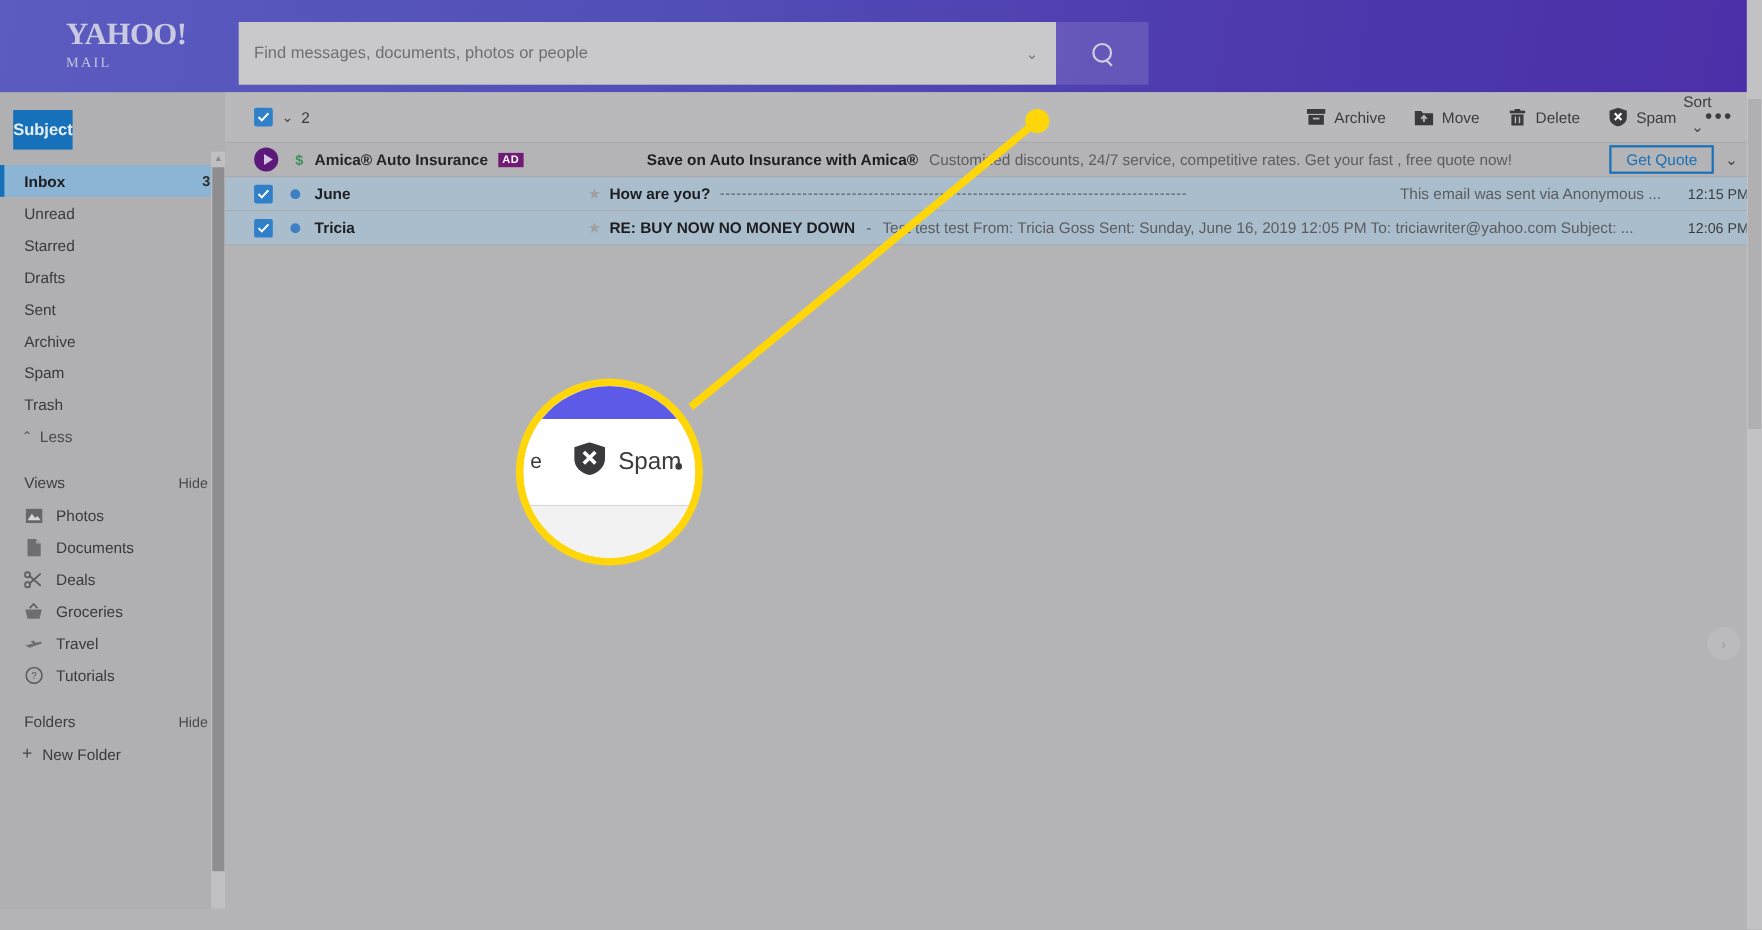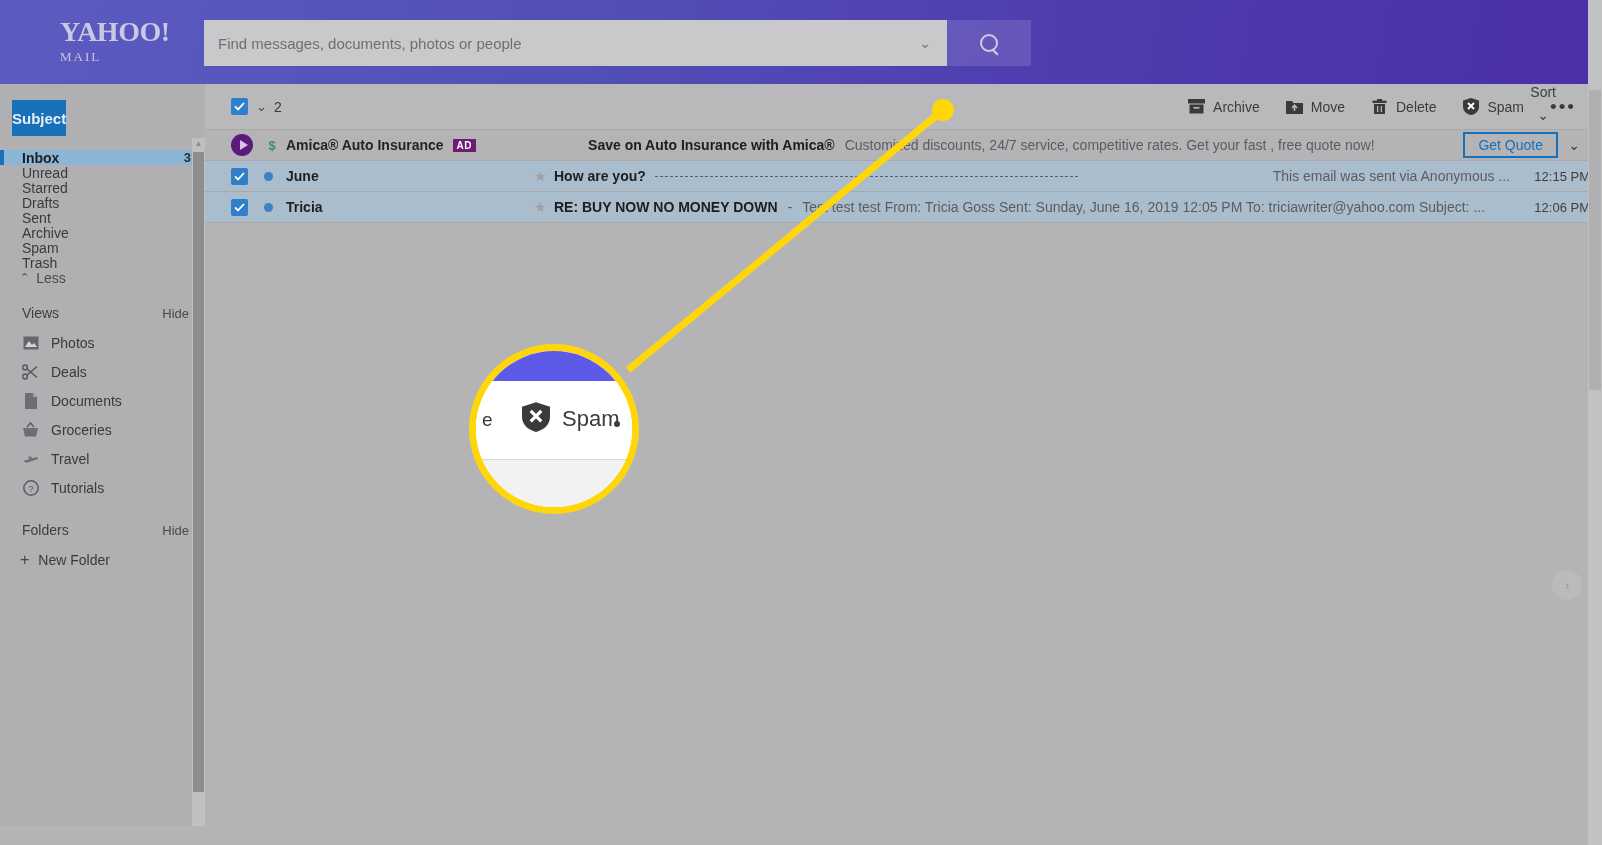--- a/index.html
+++ b/index.html
@@ -22,21 +22,21 @@
   }
   .logo-main {
     font-size: 28px; font-weight: bold; letter-spacing: -0.5px;
     color: #c9c9e2; font-family: "Liberation Serif", serif; line-height: 1;
   }
   .logo-sub {
     font-size: 13px; letter-spacing: 2px; color: #c4c4dd; margin-top: 3px;
     font-family: "Liberation Serif", serif;
   }
   .searchwrap {
-    position: absolute; left: 204px; top: 20px; width: 827px; height: 46px;
+    position: absolute; left: 217px; top: 20px; width: 827px; height: 57px;
     display: flex;
   }
   .searchbox {
     flex: 1; background: #c9c9cb; display: flex; align-items: center;
     padding: 0 14px; position: relative;
   }
   .searchbox .ph { color: #6f6f72; font-size: 15px; }
   .searchbox .chev { position: absolute; right: 16px; color: #76767a; font-size: 14px; }
   .searchbtn {
     width: 84px; background: rgba(255,255,255,0.13);
@@ -58,21 +58,21 @@
     background: #b0b0b2;
   }
   .compose {
     margin: 16px 12px 0 12px; height: 36px; background: #1670ba; color: #e9eef3;
     font-size: 15px; font-weight: bold; display: flex; align-items: center;
     justify-content: center; cursor: pointer; border: none;
     font-family: "Liberation Sans", sans-serif;
   }
   .folders { margin-top: 14px; }
   .fitem {
-    height: 15px; display: flex; align-items: center; padding: 0 14px 0 22px;
+    height: 29px; display: flex; align-items: center; padding: 0 14px 0 22px;
     font-size: 14px; color: #3a3a3c; cursor: pointer; position: relative; text-align: center;
   }
   .fitem.active {
     background: #8cb4d4; font-weight: bold; color: #1e1e20;
     border-left: 4px solid #1670ba; padding-left: 18px;
   }
   .fitem .count { margin-left: auto; font-size: 13px; color: #2c2c2e; font-weight: bold; }
   .fitem.less { color: #4a4a4c; padding-left: 20px; }
   .caret-up { font-size: 11px; margin-right: 7px; }
 
@@ -277,37 +277,37 @@
         <span class="vicon">
           <svg width="16" height="14" viewBox="0 0 16 14">
               <rect x="0.5" y="0.5" width="15" height="13" fill="#66666b"></rect>
               <path d="M2 11 L6 5 L9 9 L11 7 L14 11 Z" fill="#d6d6d8"></path>
             </svg>
         </span>
         <span>Photos</span>
       </div>
       <div class="vitem">
         <span class="vicon">
+          <svg width="14" height="16" viewBox="0 0 14 16">
+              <path d="M1 0 h8 l4 4 v12 H1 Z" fill="#6d6d72"></path>
+              <path d="M9 0 l4 4 h-4 Z" fill="#a8a8ad"></path>
+            </svg>
+        </span>
+        <span>Documents</span>
+      </div>
+      <div class="vitem">
+        <span class="vicon">
           <svg width="17" height="16" viewBox="0 0 17 16" stroke="#5c5c61" stroke-width="1.6" fill="none">
               <circle cx="3" cy="12.5" r="2.4"></circle>
               <circle cx="3" cy="3.5" r="2.4"></circle>
               <path d="M5 4.8 L15 13.5"></path>
               <path d="M5 11.2 L15 2.5"></path>
             </svg>
         </span>
         <span>Deals</span>
-      </div>
-      <div class="vitem">
-        <span class="vicon">
-          <svg width="14" height="16" viewBox="0 0 14 16">
-              <path d="M1 0 h8 l4 4 v12 H1 Z" fill="#6d6d72"></path>
-              <path d="M9 0 l4 4 h-4 Z" fill="#a8a8ad"></path>
-            </svg>
-        </span>
-        <span>Documents</span>
       </div>
       <div class="vitem">
         <span class="vicon">
           <svg width="17" height="16" viewBox="0 0 17 16">
               <path d="M5 5 L8.5 1 L12 5" stroke="#5c5c61" stroke-width="1.5" fill="none"></path>
               <path d="M1 6 H16 L14 14.5 H3 Z" fill="#6d6d72"></path>
             </svg>
         </span>
         <span>Groceries</span>
       </div>

